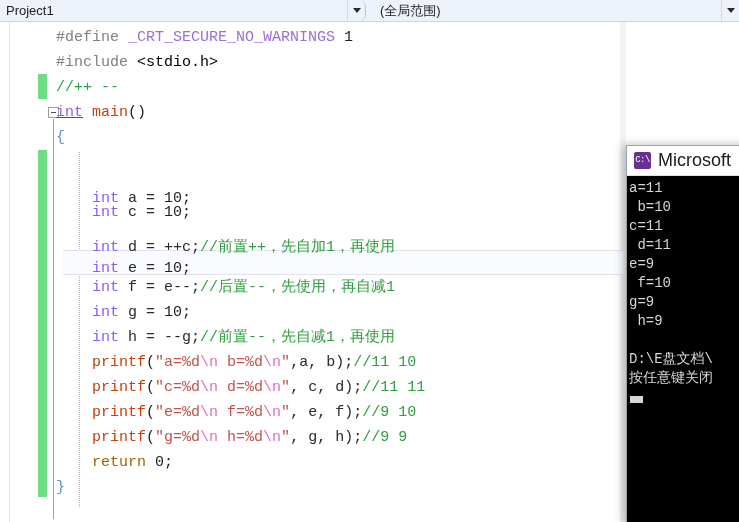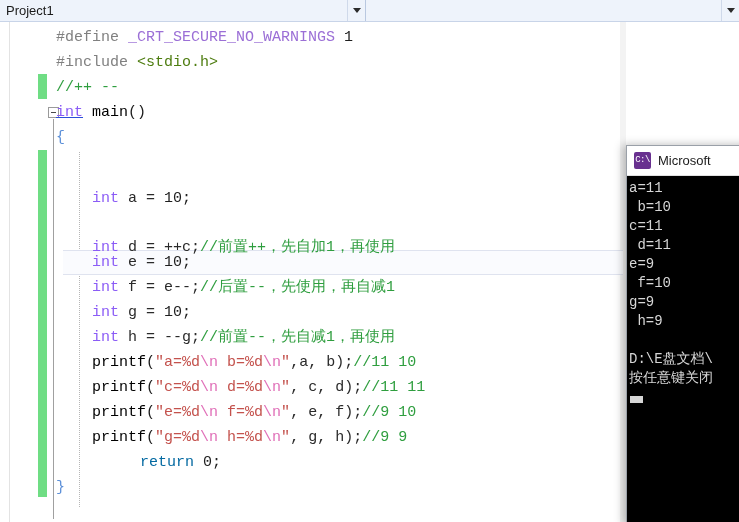--- a/index.html
+++ b/index.html
@@ -30,21 +30,21 @@
     align-items: stretch;
   }
   .combo {
     position: relative;
     height: 21px;
     display: flex;
     align-items: center;
     background: #eef3fb;
     border-right: 1px solid #b9c8e0;
   }
-  .combo.first { width: 366px; }
+  .combo.first { width: 366px; border-radius: 7px; }
   .combo.second { flex: 1; border-right: none; }
   .combo-text {
     padding-left: 6px;
     font-size: 13px;
     color: #1b1b1b;
     line-height: 21px;
     white-space: nowrap;
     overflow: hidden;
     font-family: "Liberation Sans", sans-serif;
   }
@@ -151,25 +151,25 @@
   
   .guide {
     position: absolute;
     width: 0;
     border-left: 1px dotted #b6b6b6;
   }
 
   
   .c-pp      { color: #808080; }
   .c-macro   { color: #9b6fd6; }
-  .c-inc     { color: #4d7c0f; }
+  .c-inc     { color: #000000; }
   .c-comment { color: #2f9e3f; }
   .c-kw      { color: #8b5cf6; }
-  .c-kw2     { color: #0369a1; margin-left: 48px; }
-  .c-fn      { color: #000000; }
+  .c-kw2     { color: #a16207; }
+  .c-fn      { color: #c2410c; }
   .c-id      { color: #2a2a2a; }
   .c-num     { color: #1e1e1e; }
   .c-str     { color: #c4524d; }
   .c-esc     { color: #e06fb8; }
   .c-punct   { color: #1e1e1e; }
   .c-brace   { color: #5b8fd8; }
   .u-underline { text-decoration: underline; text-decoration-color: #2b4fd8; }
 
   
   .console-win {
@@ -201,21 +201,21 @@
   }
   .console-icon span {
     font-family: "Liberation Mono", monospace;
     font-size: 9px;
     color: #ffffff;
     line-height: 1;
     letter-spacing: -0.5px;
   }
   .console-title-text {
     font-family: "Liberation Sans", sans-serif;
-    font-size: 13px;
+    font-size: 18px;
     color: #1b1b1b;
     white-space: nowrap;
   }
   .console-body {
     position: relative;
     background: #000000;
     height: 349px;
     padding: 3px 0 0 1px;
     overflow: hidden;
   }
@@ -251,20 +251,21 @@
   <div class="navbar">
     <div class="combo first">
       <span class="combo-text">Project1</span>
       <span class="combo-arrow">
         <svg width="8" height="5" viewBox="0 0 8 5">
             <path d="M0 0 L8 0 L4 5 Z" fill="#2b2b2b"></path>
           </svg>
       </span>
     </div>
     <div class="combo second">
+      <span class="combo-text">(全局范围)</span>
       <span class="combo-arrow">
         <svg width="8" height="5" viewBox="0 0 8 5">
             <path d="M0 0 L8 0 L4 5 Z" fill="#2b2b2b"></path>
           </svg>
       </span>
     </div>
   </div>
 
   <div class="editor">
     <div class="indicator-margin"></div>
@@ -284,22 +285,23 @@
 
     <div class="current-line" style="top:228px;"></div>
 
     <div class="code-surface">
         <div class="line" style="top: 3px;"><span class="txt"><span class="c-pp">#define </span><span class="c-macro">_CRT_SECURE_NO_WARNINGS</span><span class="c-num"> 1</span></span></div>
         <div class="line" style="top: 28px;"><span class="txt"><span class="c-pp">#include </span><span class="c-inc">&lt;stdio.h&gt;</span></span></div>
         <div class="line" style="top: 53px;"><span class="txt"><span class="c-comment">//++ --</span></span></div>
         <div class="line" style="top: 78px;"><span class="txt"><span class="c-kw u-underline">int</span><span class="c-punct"> </span><span class="c-fn">main</span><span class="c-punct">()</span></span></div>
         <div class="line" style="top: 103px;"><span class="txt"><span class="c-brace">{</span></span></div>
         <div class="line" style="top: 128px; margin-top: 36px;"><span class="txt"><span class="c-punct">    </span><span class="c-kw">int</span><span class="c-id"> a = </span><span class="c-num">10</span><span class="c-punct">;</span></span></div>
+        <div class="line" style="top: 178px;"><span class="txt"><span class="c-punct">    </span><span class="c-kw">int</span><span class="c-id"> c = </span><span class="c-num">10</span><span class="c-punct">;</span></span></div>
         <div class="line" style="top: 213px;"><span class="txt"><span class="c-punct">    </span><span class="c-kw">int</span><span class="c-id"> d = ++c;</span><span class="c-comment">//前置++，先自加1，再使用</span></span></div>
-        <div class="line" style="top: 228px;"><span class="txt"><span class="c-punct">    </span><span class="c-kw">int</span><span class="c-id"> e = </span><span class="c-num">10</span><span class="c-punct">;</span></span></div>
+        <div class="line" style="top: 234px;"><span class="txt"><span class="c-punct">    </span><span class="c-kw">int</span><span class="c-id"> e = </span><span class="c-num">10</span><span class="c-punct">;</span></span></div>
         <div class="line" style="top: 253px;"><span class="txt"><span class="c-punct">    </span><span class="c-kw">int</span><span class="c-id"> f = e--;</span><span class="c-comment">//后置--，先使用，再自减1</span></span></div>
         <div class="line" style="top: 278px;"><span class="txt"><span class="c-punct">    </span><span class="c-kw">int</span><span class="c-id"> g = </span><span class="c-num">10</span><span class="c-punct">;</span></span></div>
         <div class="line" style="top: 303px;"><span class="txt"><span class="c-punct">    </span><span class="c-kw">int</span><span class="c-id"> h = --g;</span><span class="c-comment">//前置--，先自减1，再使用</span></span></div>
         <div class="line" style="top: 328px;"><span class="txt"><span class="c-punct">    </span><span class="c-fn">printf</span><span class="c-punct">(</span><span class="c-str">"a=%d</span><span class="c-esc">\n</span><span class="c-str"> b=%d</span><span class="c-esc">\n</span><span class="c-str">"</span><span class="c-id">,a, b);</span><span class="c-comment">//11 10</span></span></div>
         <div class="line" style="top: 353px;"><span class="txt"><span class="c-punct">    </span><span class="c-fn">printf</span><span class="c-punct">(</span><span class="c-str">"c=%d</span><span class="c-esc">\n</span><span class="c-str"> d=%d</span><span class="c-esc">\n</span><span class="c-str">"</span><span class="c-id">, c, d);</span><span class="c-comment">//11 11</span></span></div>
         <div class="line" style="top: 378px;"><span class="txt"><span class="c-punct">    </span><span class="c-fn">printf</span><span class="c-punct">(</span><span class="c-str">"e=%d</span><span class="c-esc">\n</span><span class="c-str"> f=%d</span><span class="c-esc">\n</span><span class="c-str">"</span><span class="c-id">, e, f);</span><span class="c-comment">//9 10</span></span></div>
         <div class="line" style="top: 403px;"><span class="txt"><span class="c-punct">    </span><span class="c-fn">printf</span><span class="c-punct">(</span><span class="c-str">"g=%d</span><span class="c-esc">\n</span><span class="c-str"> h=%d</span><span class="c-esc">\n</span><span class="c-str">"</span><span class="c-id">, g, h);</span><span class="c-comment">//9 9</span></span></div>
         <div class="line" style="top: 428px;"><span class="txt"><span class="c-punct">    </span><span class="c-kw2">return</span><span class="c-punct"> </span><span class="c-num">0</span><span class="c-punct">;</span></span></div>
         <div class="line" style="top: 453px;"><span class="txt"><span class="c-brace">}</span></span></div>
       </div>

